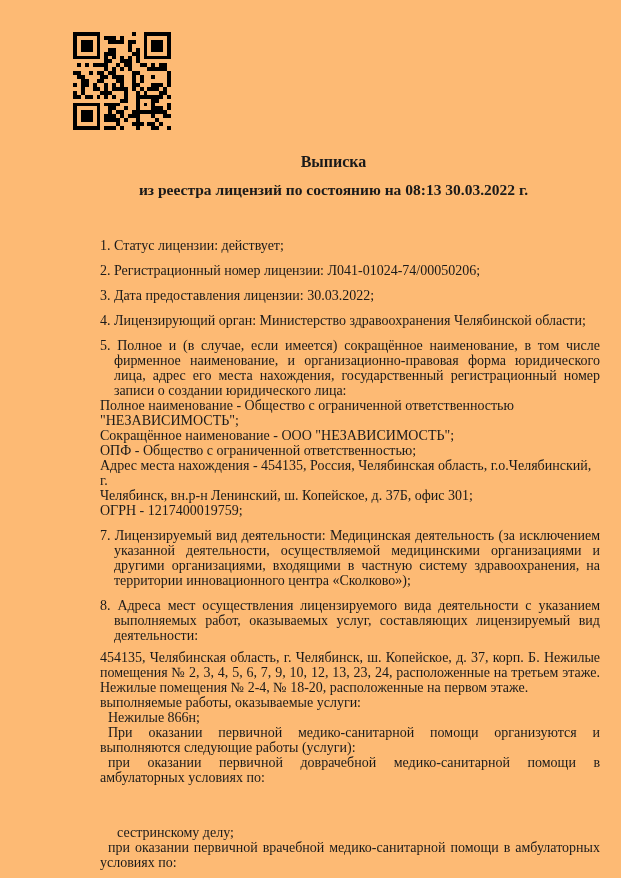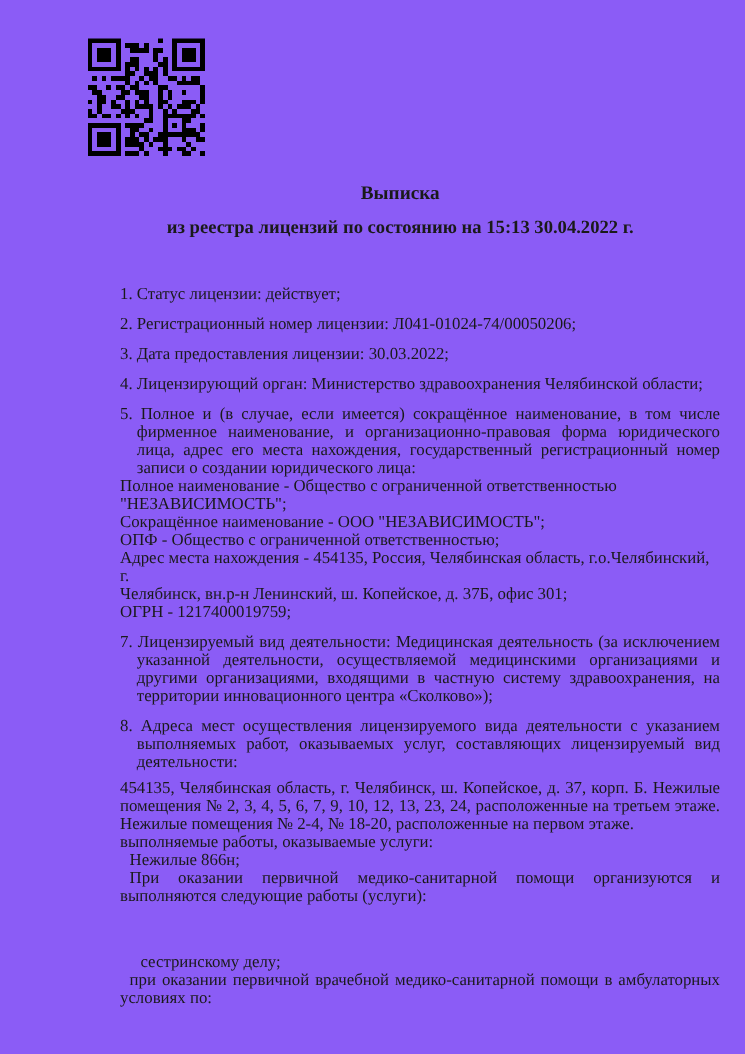--- a/index.html
+++ b/index.html
@@ -4,21 +4,21 @@
 <style>
   html, body { margin: 0; padding: 0; }
   body {
     width: 621px; height: 878px;
     background: #ffffff;
     font-family: "Liberation Serif", serif;
     color: #1a1a1a;
     position: relative;
     overflow: hidden;
   }
-  .page { position: absolute; inset: 0; background: #8b5cf6; text-decoration: underline; }
+  .page { position: absolute; inset: 0; background: #fdba74; text-decoration: underline; }
 
   .qr { position: absolute; left: 70px; top: 32px; }
   .qr svg rect { fill: #000000; }
 
   .headings { position: absolute; left: 100px; top: 153px; width: 467px; text-align: center; }
   .title    { font-weight: bold; font-size: 16px;   line-height: 18px; }
   .subtitle { font-weight: bold; font-size: 15.5px; line-height: 18px; margin-top: 10px; }
 
   .flow { position: absolute; left: 100px; top: 228px; width: 500px;
           font-size: 14px; line-height: 15px; }
@@ -338,21 +338,21 @@
         <rect x="12" y="24" width="1" height="1"></rect>
         <rect x="16" y="24" width="1" height="1"></rect>
         <rect x="20" y="24" width="1" height="1"></rect>
         <rect x="21" y="24" width="1" height="1"></rect>
         <rect x="24" y="24" width="1" height="1"></rect>
       </svg>
   </div>
 
   <div class="headings">
     <div class="title">Выписка</div>
-    <div class="subtitle">из реестра лицензий по состоянию на 15:13 30.04.2022 г.</div>
+    <div class="subtitle">из реестра лицензий по состоянию на 08:13 30.03.2022 г.</div>
   </div>
 
   <div class="flow">
       <div class="para numbered">1. Статус лицензии: действует;</div>
       <div class="para numbered">2. Регистрационный номер лицензии: Л041-01024-74/00050206;</div>
       <div class="para numbered">3. Дата предоставления лицензии: 30.03.2022;</div>
       <div class="para numbered">4. Лицензирующий орган: Министерство здравоохранения Челябинской области;</div>
       <div class="para numbered">5. Полное и (в случае, если имеется) сокращённое наименование, в том числе фирменное наименование, и организационно-правовая форма юридического лица, адрес его места нахождения, государственный регистрационный номер записи о создании юридического лица:</div>
       <div class="para block">Полное наименование - Общество с ограниченной ответственностью
 "НЕЗАВИСИМОСТЬ";
@@ -360,18 +360,19 @@
 ОПФ - Общество с ограниченной ответственностью;
 Адрес места нахождения - 454135, Россия, Челябинская область, г.о.Челябинский, г.
 Челябинск, вн.р-н Ленинский, ш. Копейское, д. 37Б, офис 301;
 ОГРН - 1217400019759;</div>
       <div class="para numbered">7. Лицензируемый вид деятельности: Медицинская деятельность (за исключением указанной деятельности, осуществляемой медицинскими организациями и другими организациями, входящими в частную систему здравоохранения, на территории инновационного центра «Сколково»);</div>
       <div class="para numbered">8. Адреса мест осуществления лицензируемого вида деятельности с указанием выполняемых работ, оказываемых услуг, составляющих лицензируемый вид деятельности:</div>
       <div class="para address">454135, Челябинская область, г. Челябинск, ш. Копейское, д. 37, корп. Б. Нежилые помещения № 2, 3, 4, 5, 6, 7, 9, 10, 12, 13, 23, 24, расположенные на третьем этаже. Нежилые помещения № 2-4, № 18-20, расположенные на первом этаже.</div>
       <div class="para line">выполняемые работы, оказываемые услуги:</div>
       <div class="para indent1">Нежилые 866н;</div>
       <div class="para indent1-justify">При оказании первичной медико-санитарной помощи организуются и выполняются следующие работы (услуги):</div>
+      <div class="para indent1-justify">при оказании первичной доврачебной медико-санитарной помощи в амбулаторных условиях по:</div>
       <div class="para indent2">сестринскому делу;</div>
       <div class="para indent1-justify">при оказании первичной врачебной медико-санитарной помощи в амбулаторных условиях по:</div>
       <div class="para indent2">терапии;</div>
     </div>
 
 </div>
 
 </body></html>

